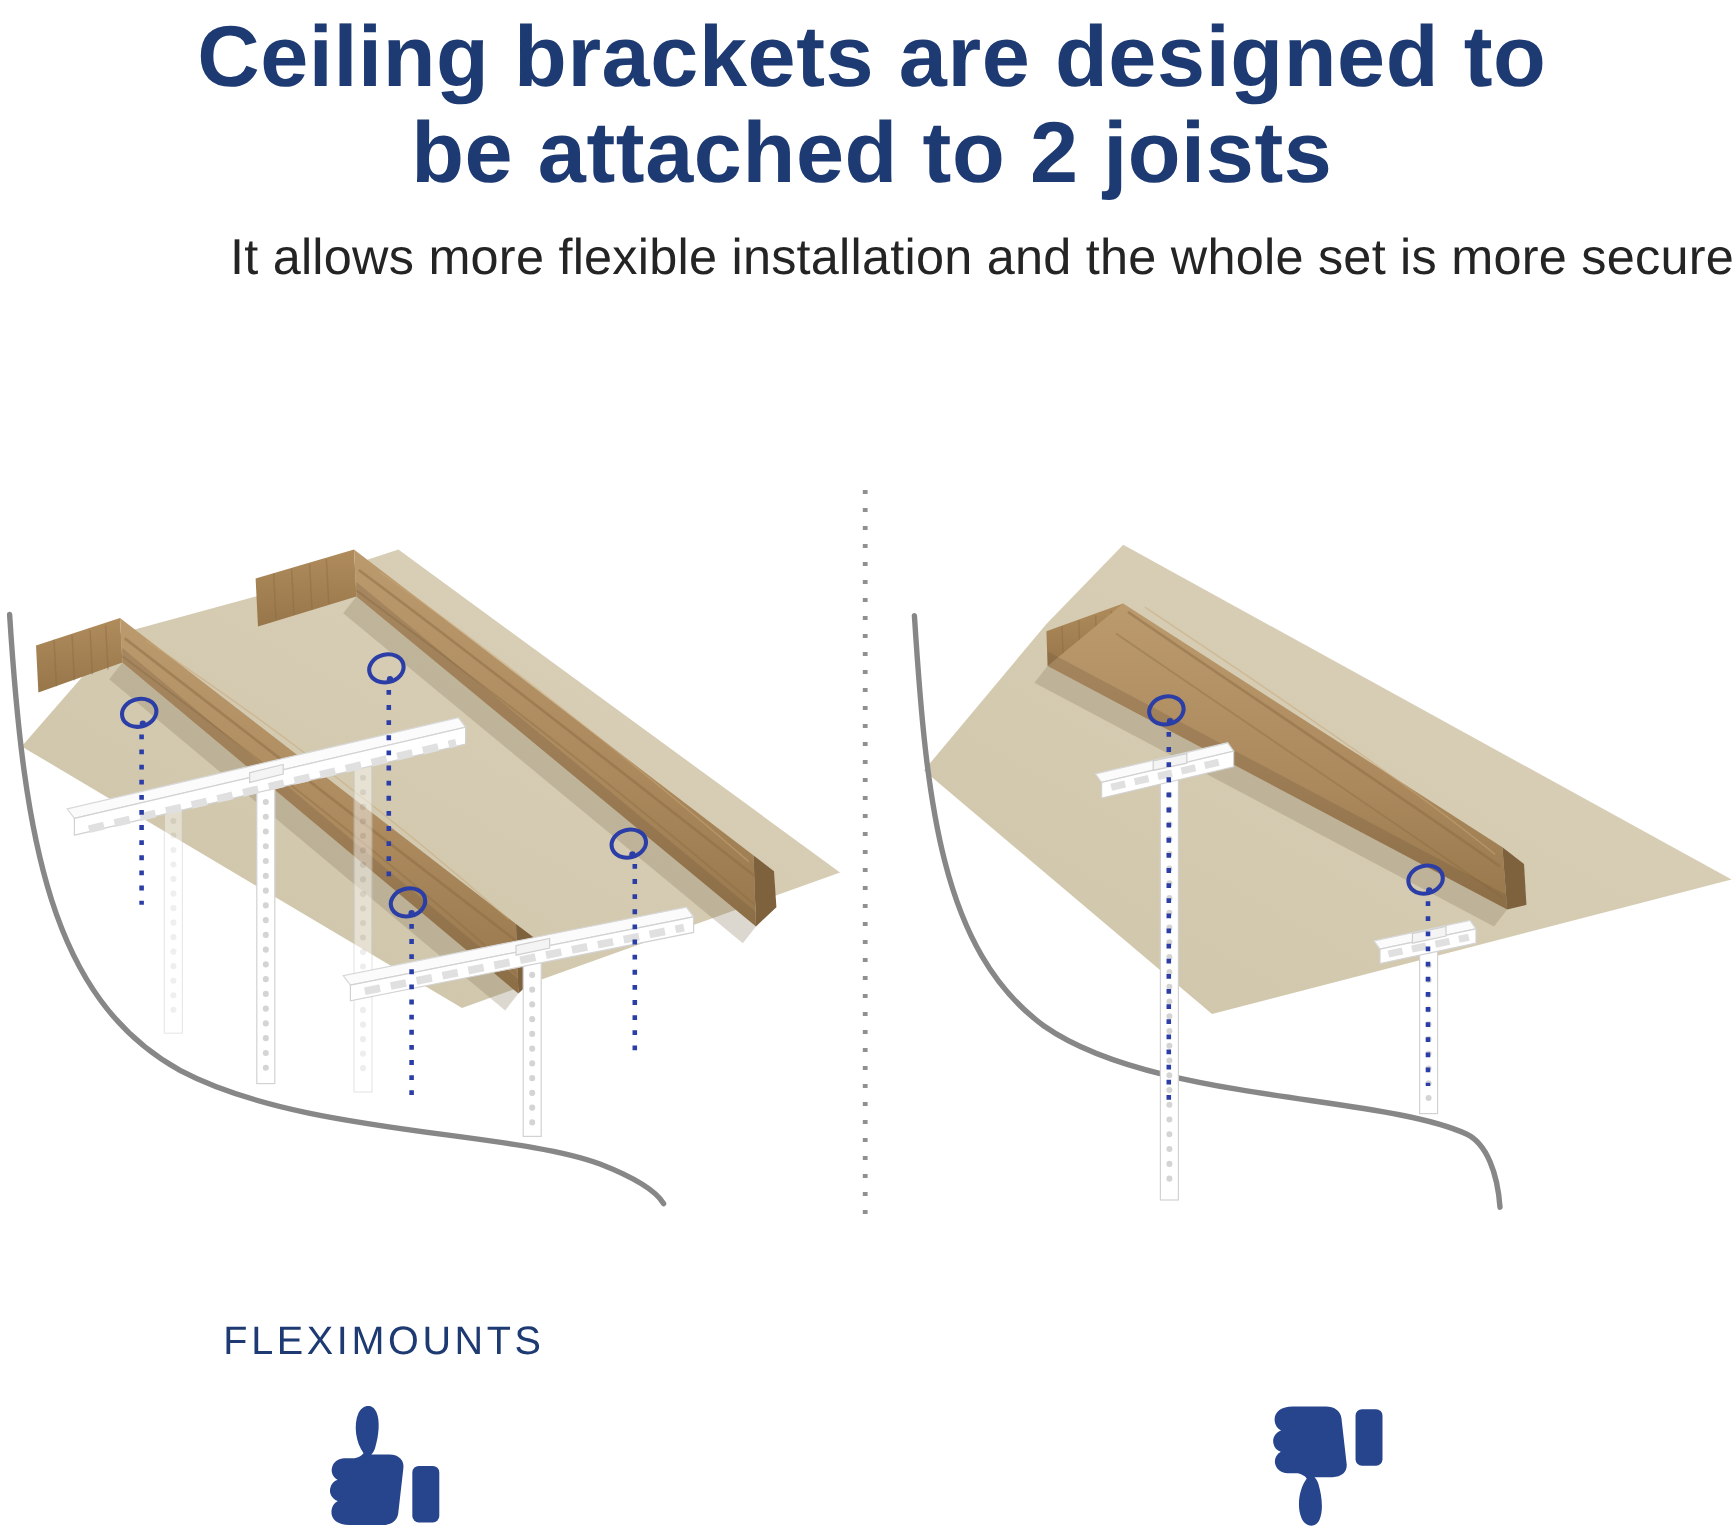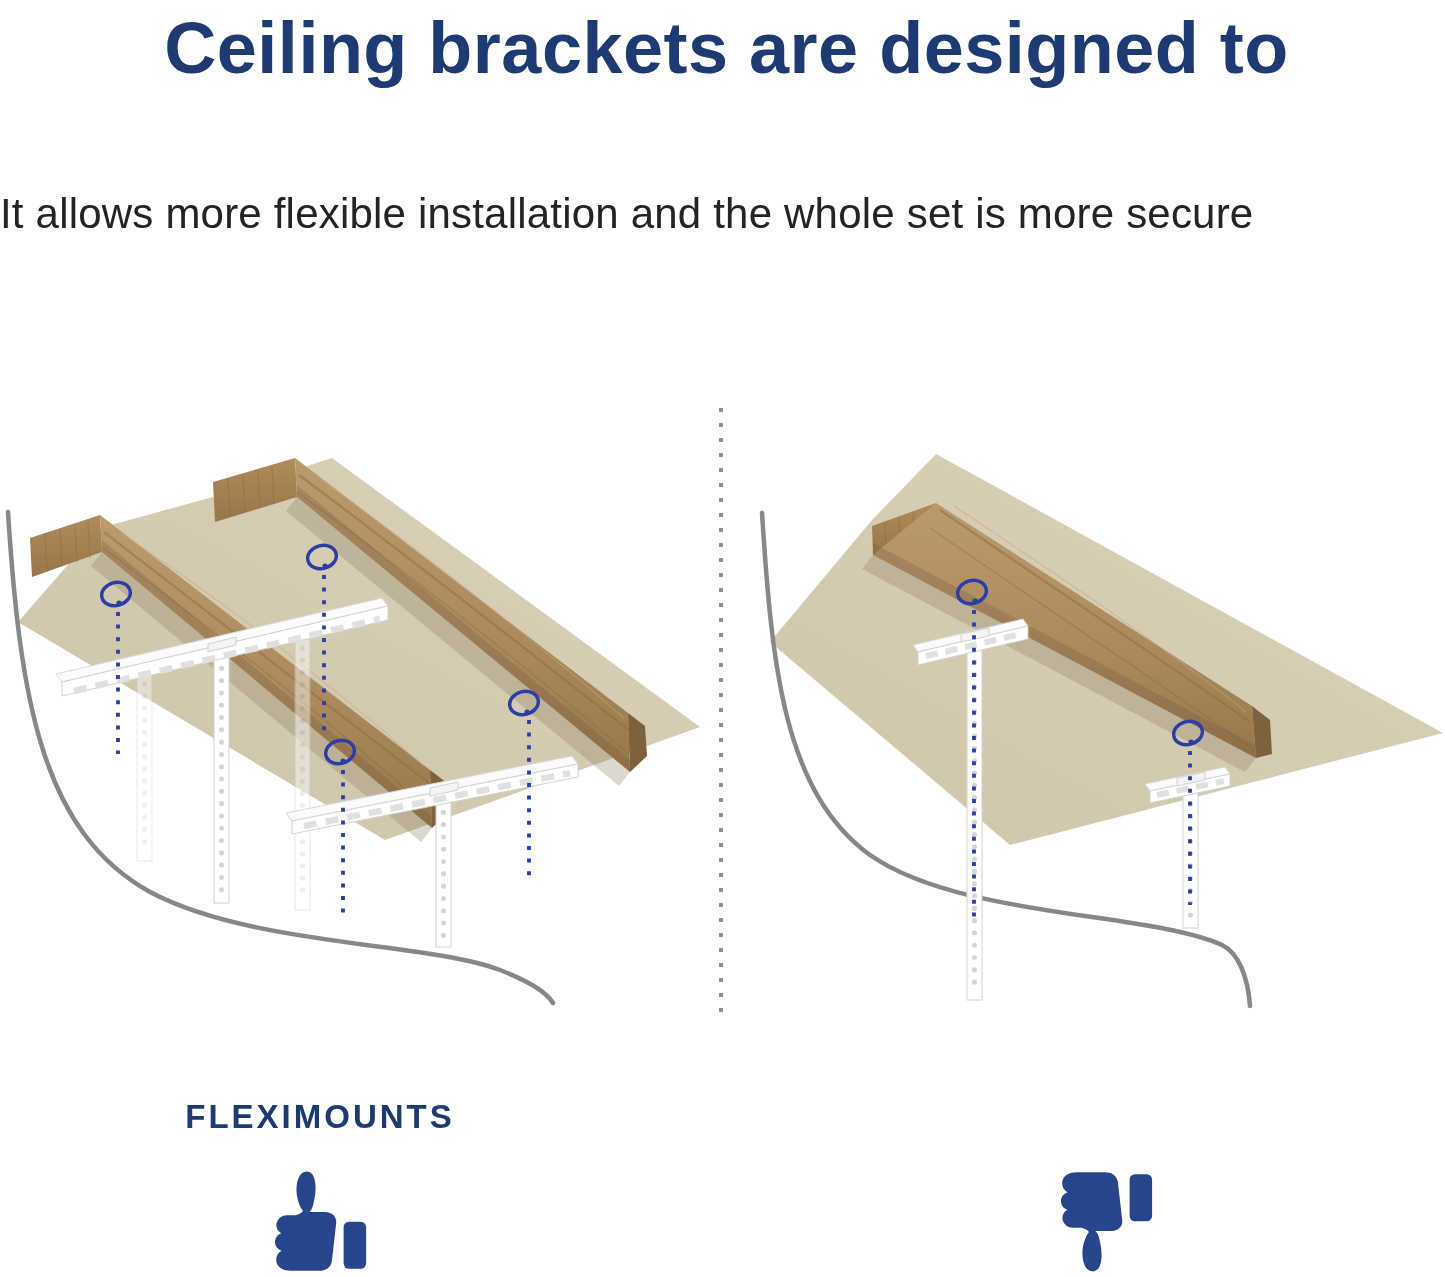--- a/index.html
+++ b/index.html
@@ -1,41 +1,41 @@
 <!DOCTYPE html>
 <html><head>
 <meta charset="utf-8">
 <style>
   html,body{margin:0;padding:0;background:#fff;}
   .stage{position:relative;width:1445px;height:1277px;background:#ffffff;overflow:hidden;
          font-family:"Liberation Sans", sans-serif;}
   .title{position:absolute;top:4px;left:0;width:1445px;text-align:center;
          color:#1e3a72;font-weight:700;font-size:72px;line-height:80px;letter-spacing:.5px;}
-  .subtitle{position:absolute;top:190px;left:0;width:1445px;text-align:left;
+  .subtitle{position:absolute;top:190px;left:0;width:1445px;text-align:right;
          color:#242424;font-weight:400;font-size:42px;letter-spacing:.2px;}
   .scene{position:absolute;top:400px;}
   .scene-left{left:0;}
   .scene-right{left:722px;}
   .divider{position:absolute;left:719px;top:408px;width:4px;height:614px;
          background:repeating-linear-gradient(to bottom,#909090 0 4px,transparent 4px 15px);}
-  .brand-label{position:absolute;top:1098px;color:#1e3a72;font-size:33px;font-weight:700;
+  .brand-label{position:absolute;top:1098px;color:#1e3a72;font-size:33px;font-weight:400;
          letter-spacing:3px;text-align:center;}
   .label-left{left:0;width:640px;}
   .label-right{left:810px;width:590px;}
   .thumb{position:absolute;width:118px;height:107px;}
   .thumb-up{left:260px;top:1166px;}
   .thumb-down{left:1046px;top:1170px;}
 </style>
 </head>
 <body>
 
 <div class="stage">
 
   <h1 class="title" style="margin:4px;"><span>Ceiling brackets are designed to</span><br>
-      </h1>
+      <span>be attached to 2 joists</span></h1>
   <div class="subtitle">It allows more flexible installation and the whole set is more secure</div>
 
   <svg class="scene scene-left" width="722" height="640" viewBox="0 0 722 640">
     <defs>
       <linearGradient id="ceilL" x1="1" y1="0" x2="0" y2="1">
         <stop offset="0" stop-color="#dbd2ba"></stop>
           <stop offset="1" stop-color="#cdc3a8"></stop>
       </linearGradient>
       <linearGradient id="woodSide" x1="0" y1="0" x2="0" y2="1">
         <stop offset="0" stop-color="#bb9a6e"></stop>

